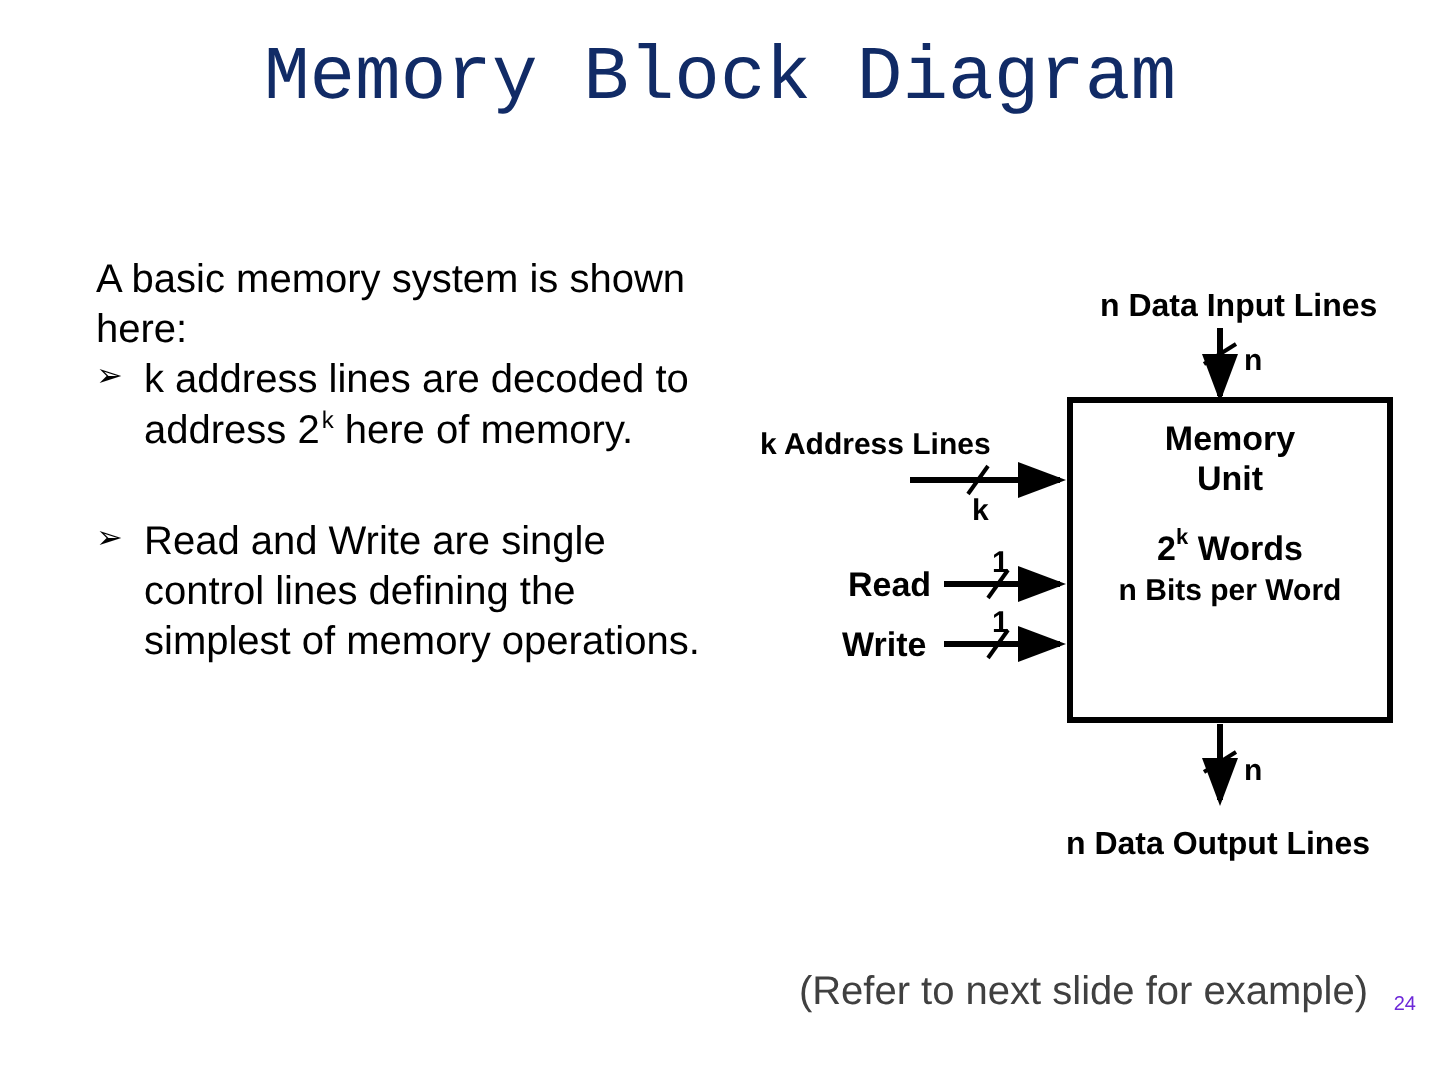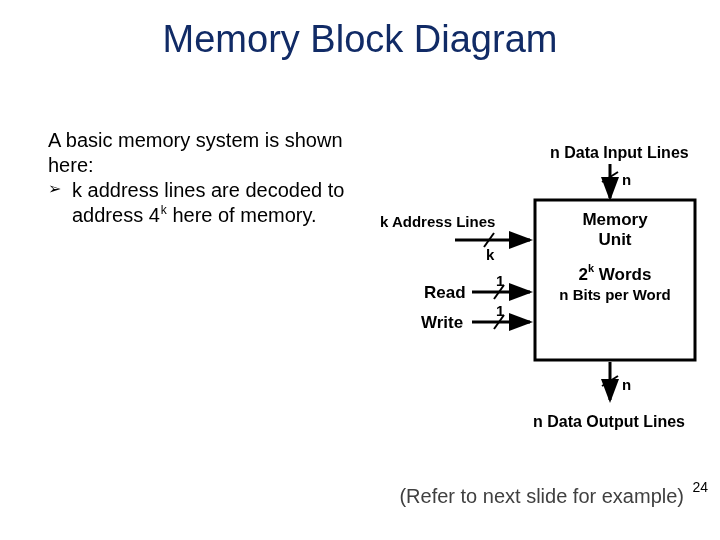--- a/index.html
+++ b/index.html
@@ -1,42 +1,43 @@
 <!DOCTYPE html>
 <html><head>
 <meta charset="utf-8">
 <style>
 html,body{margin:0;padding:0;width:720px;height:540px;background:#fff;font-family:Verdana,Arial,sans-serif;overflow:hidden}
 .slide{position:relative;width:720px;height:540px}
-.title{position:absolute;left:0;right:0;top:18px;text-align:center;color:#112b66;font-family:Liberation Sans, sans-serif;font-size:38px}
+.title{position:absolute;left:0;right:0;top:18px;text-align:center;color:#112b66;font-family:Liberation Mono, monospace;font-size:38px}
 .left-col{position:absolute;left:48px;top:128px;width:310px;color:#000;font-size:20px;line-height:1.25}
 .intro{}
 .bullet{position:relative;padding-left:24px;margin-bottom:30px}
 .bullet::before{content:"\27A2";position:absolute;left:0;top:1px;font-size:16px;color:#000}
 .sup{font-size:12px;vertical-align:super;padding-left:1px}
 .diagram{position:absolute;right:10px;top:140px;width:330px;height:330px}
 .figure-caption{position:absolute;right:36px;bottom:32px;font-size:20px;color:#404040}
-.page-num{position:absolute;right:12px;bottom:45px;font-size:14px;color:#000000}
+.page-num{position:absolute;right:12px;bottom:32px;font-size:10px;color:#6d28d9}
 .diagram svg{width:100%;height:100%}
 .diagram text{font-family:Arial,sans-serif;font-weight:700;fill:#000}
 </style>
 </head>
 <body>
 
 <div class="slide">
   <div class="title">Memory Block Diagram</div>
 
   <div class="left-col">
     <div class="intro">A basic memory system is shown here:</div>
 
     <div class="bullet">
-      <span>k address lines are decoded to address 4</span><span class="sup">k</span><span> here of memory.</span>
+      <span>k address lines are decoded to address 2</span><span class="sup">k</span><span> here of memory.</span>
     </div>
 
 
+    <div class="bullet">Read and Write are single control lines defining the simplest of memory operations.</div>
   </div>
 
   <div class="diagram">
     <svg viewBox="0 0 330 330">
       <defs>
         <marker id="ah" markerWidth="10" markerHeight="10" refX="7" refY="3" orient="auto">
           <path d="M0,0 L8,3 L0,6 Z" fill="#000"></path>
         </marker>
       </defs>
 

